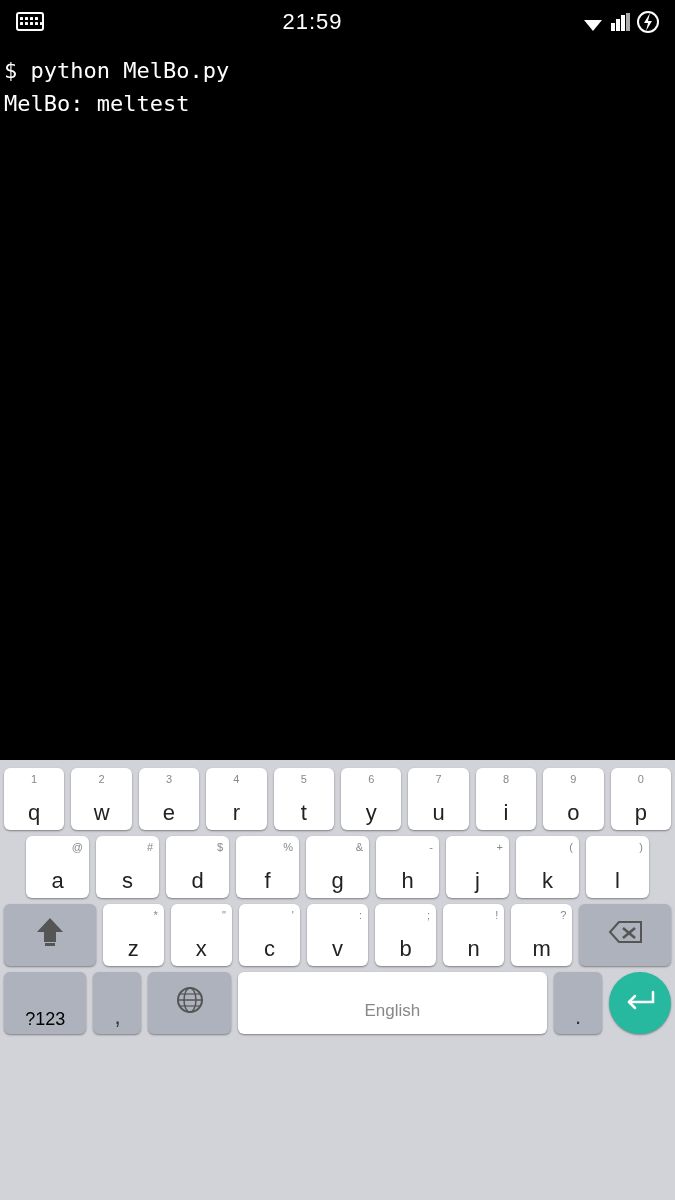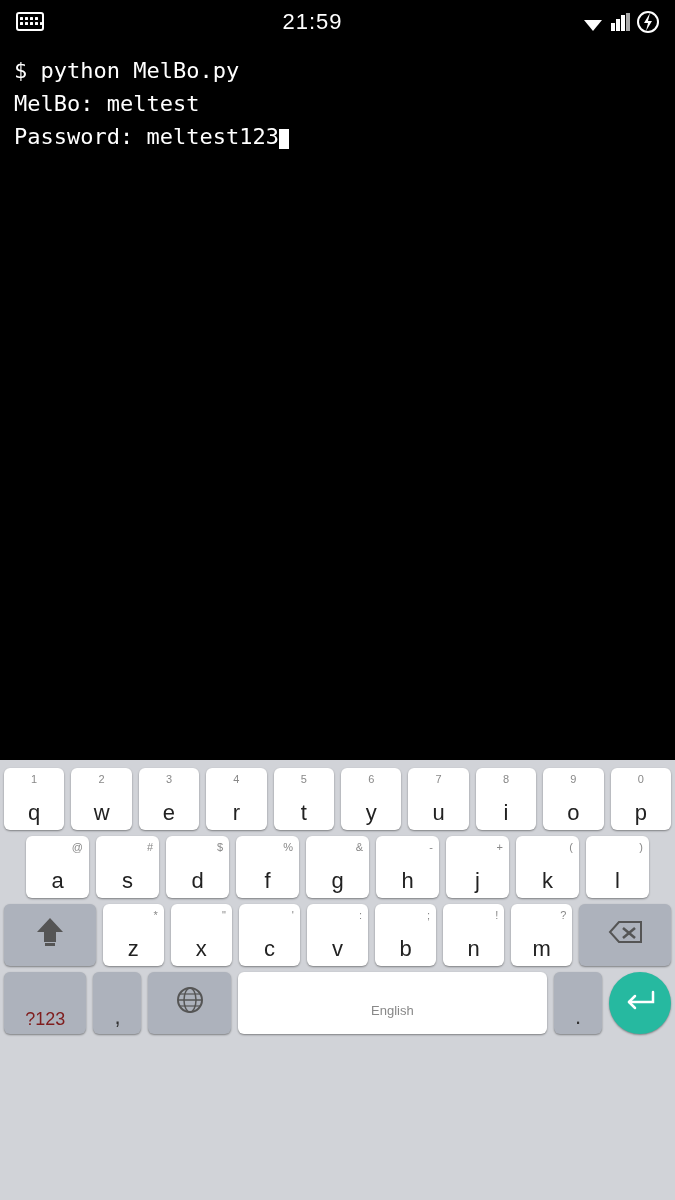--- a/index.html
+++ b/index.html
@@ -36,21 +36,21 @@
       align-items: center;
       gap: 6px;
     }
 
     
     .terminal {
       background: #000;
       color: #fff;
       font-family: monospace;
       font-size: 22px;
-      padding: 10px 14px;
+      padding: 10px 4px;
       height: calc(760px - 44px);
       overflow: hidden;
       line-height: 1.5;
     }
     .cursor {
       display: inline-block;
       width: 10px;
       height: 20px;
       background: #fff;
       vertical-align: text-bottom;
@@ -127,35 +127,35 @@
       flex: 1.5;
     }
 
     
     .key.num-key {
       background: #adb2bc;
       flex: 1.2;
     }
     .key.num-key .main-char {
       font-size: 18px;
-      color: #7f1d1d;
+      color: #000000;
     }
 
     .key.globe-key {
       background: #adb2bc;
       flex: 1.2;
     }
 
     .key.space-key {
       background: #fff;
       flex: 4.5;
       border-radius: 6px;
     }
     .key.space-key .main-char {
-      font-size: 13px;
+      font-size: 17px;
       color: #888;
       font-weight: 400;
       margin-top: 20px;
     }
 
     .key.period-key {
       background: #adb2bc;
       flex: 1.2;
     }
     .key.period-key .main-char {
@@ -211,23 +211,20 @@
     <svg width="22" height="22" viewBox="0 0 22 22" fill="none">
       <circle cx="11" cy="11" r="10" stroke="white" stroke-width="2"></circle>
       <polygon points="13,2 7,12 11,12 9,20 15,10 11,10" fill="white"></polygon>
     </svg>
   </div>
 </div>
 
 <div class="terminal">
   <div>$ python MelBo.py</div>
   <div>    MelBo: meltest</div>
-  <div>
-    <span>    Password: meltest123</span><span class="cursor"></span>
-  </div>
 </div>
 
 <div class="keyboard-area">
 
   <div class="key-row">
     <div class="key">
       <span class="number-hint">1</span>
       <span class="main-char">q</span>
     </div>
     <div class="key">

